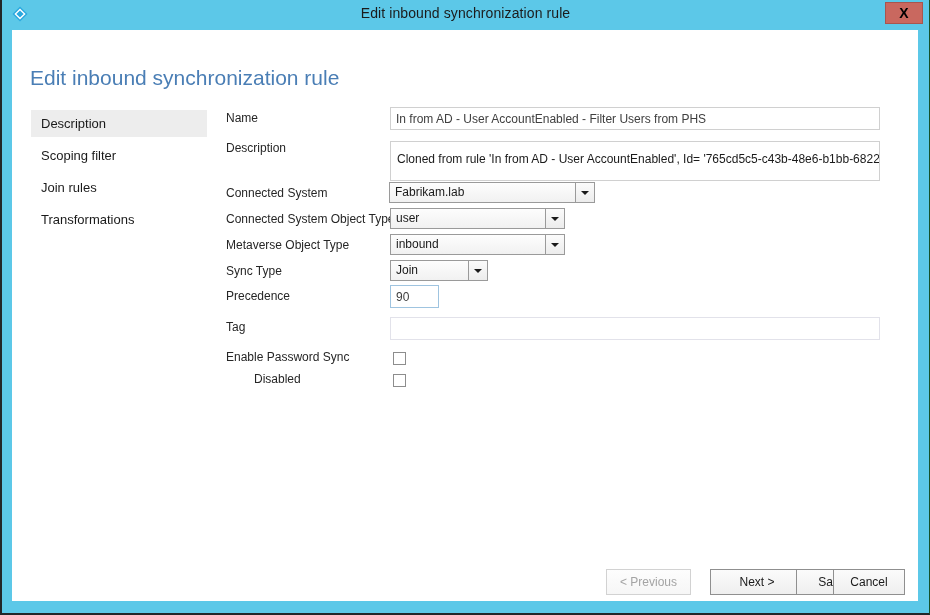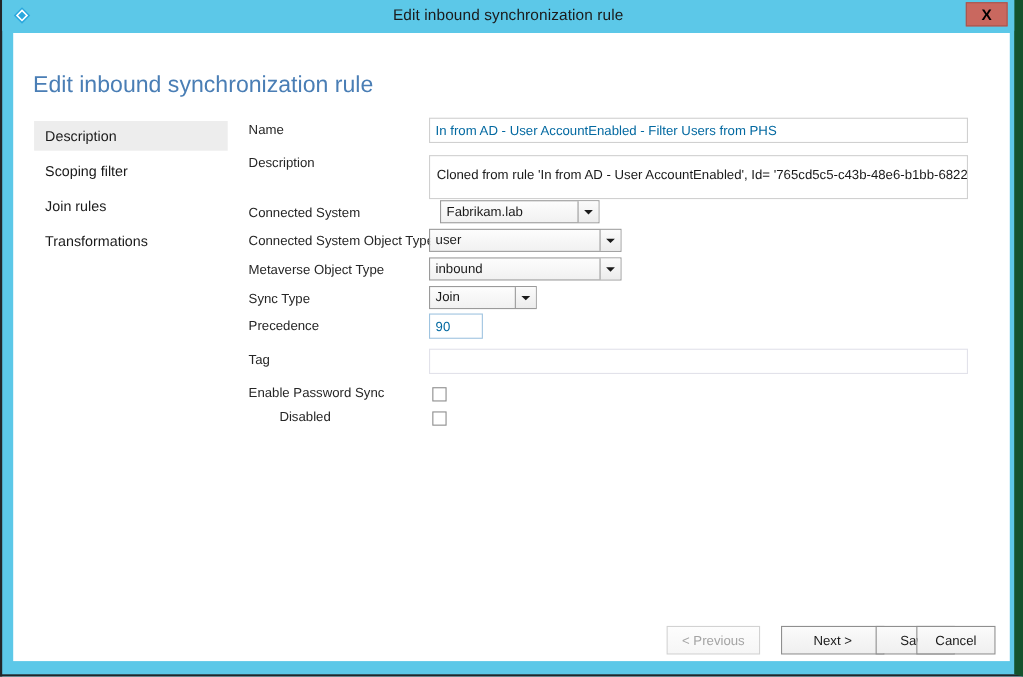--- a/index.html
+++ b/index.html
@@ -17,21 +17,21 @@
   }
 
   
   .window {
     position: absolute;
     left: 0; top: 0;
     width: 930px;
     height: 615px;
     background: #5cc8e8;
     border-left: 2px solid #222629;
-    border-right: 8px solid #14532d;
+    border-right: 1px solid #14532d;
     border-bottom: 2px solid #222629;
     box-sizing: border-box;
   }
 
   .titlebar {
     position: absolute;
     left: 0; top: 0;
     right: 0;
     height: 28px;
     background: #5cc8e8;
@@ -133,21 +133,21 @@
     font-family: "Liberation Sans", sans-serif;
     white-space: nowrap;
   }
 
   .txt-input {
     position: absolute;
     border: 1px solid #d0d0d0;
     background: #ffffff;
     box-sizing: border-box;
     font-size: 12px;
-    color: #0369a1;
+    color: #404040;
     font-family: "Liberation Sans", sans-serif;
     padding: 0 5px;
     outline: none;
   }
   .txt-input.lavender { border-color: #e2e2ea; }
   .txt-input.blueborder { border-color: #9fc4e0; }
 
   .desc-box {
     position: absolute;
     border: 1px solid #d0d0d0;
@@ -274,21 +274,21 @@
 
     <div class="form">
 
       <div class="f-label" style="left:214px; top:81px;">Name</div>
       <input class="txt-input" type="text" style="left: 378px; top: 77px; width: 490px; height: 23px;" value="In from AD - User AccountEnabled - Filter Users from PHS">
 
       <div class="f-label" style="left:214px; top:111px;">Description</div>
       <textarea class="desc-box" style="left: 378px; top: 111px; width: 490px; height: 40px;">Cloned from rule 'In from AD - User AccountEnabled', Id= '765cd5c5-c43b-48e6-b1bb-6822e73b1d14', A</textarea>
 
       <div class="f-label" style="left:214px; top:156px;">Connected System</div>
-      <div class="combo" style="left:388px; top:152px; width:145px;">
+      <div class="combo" style="left:377px; top:152px; width:206px;">
         <span class="combo-text">Fabrikam.lab</span>
         <span class="combo-arrow"></span>
       </div>
 
       <div class="f-label" style="left:214px; top:182px;">Connected System Object Type</div>
       <div class="combo" style="left:378px; top:178px; width:175px;">
         <span class="combo-text">user</span>
         <span class="combo-arrow"></span>
       </div>
 

